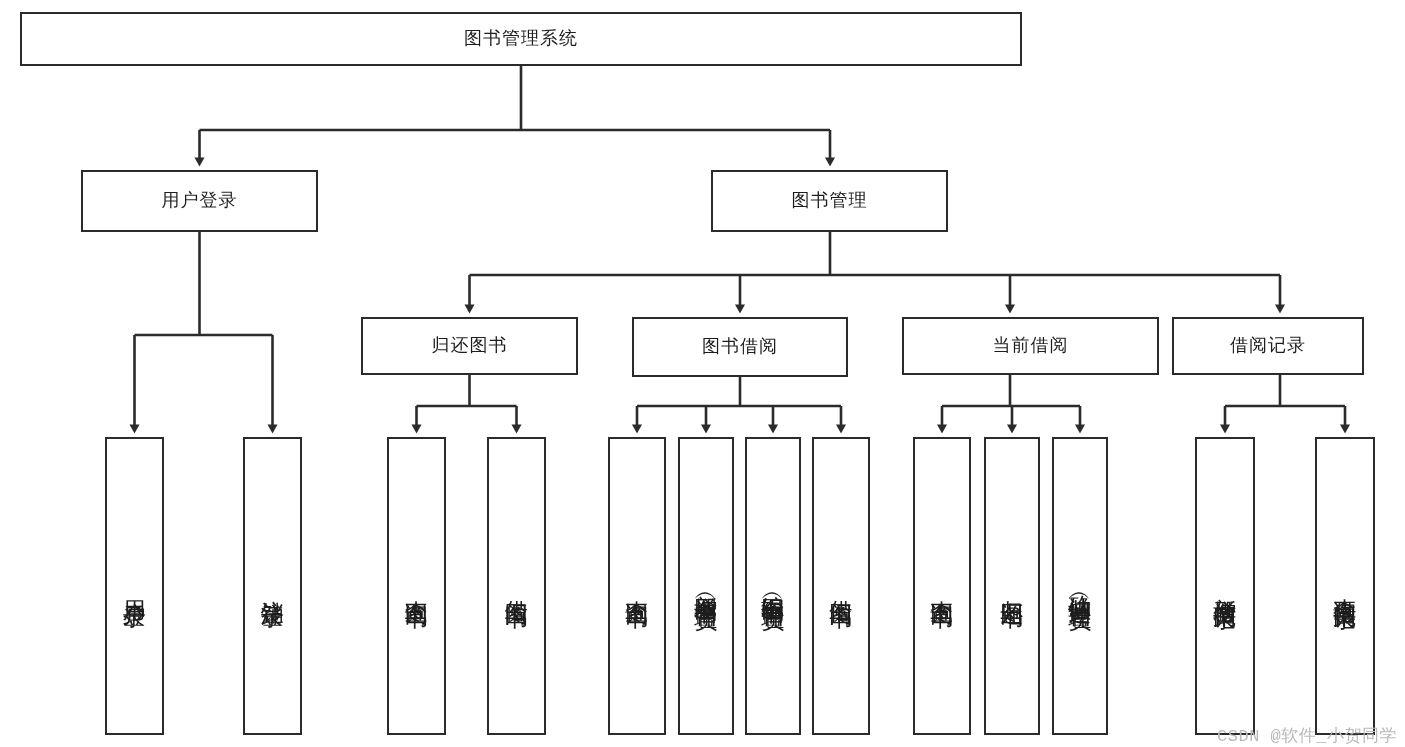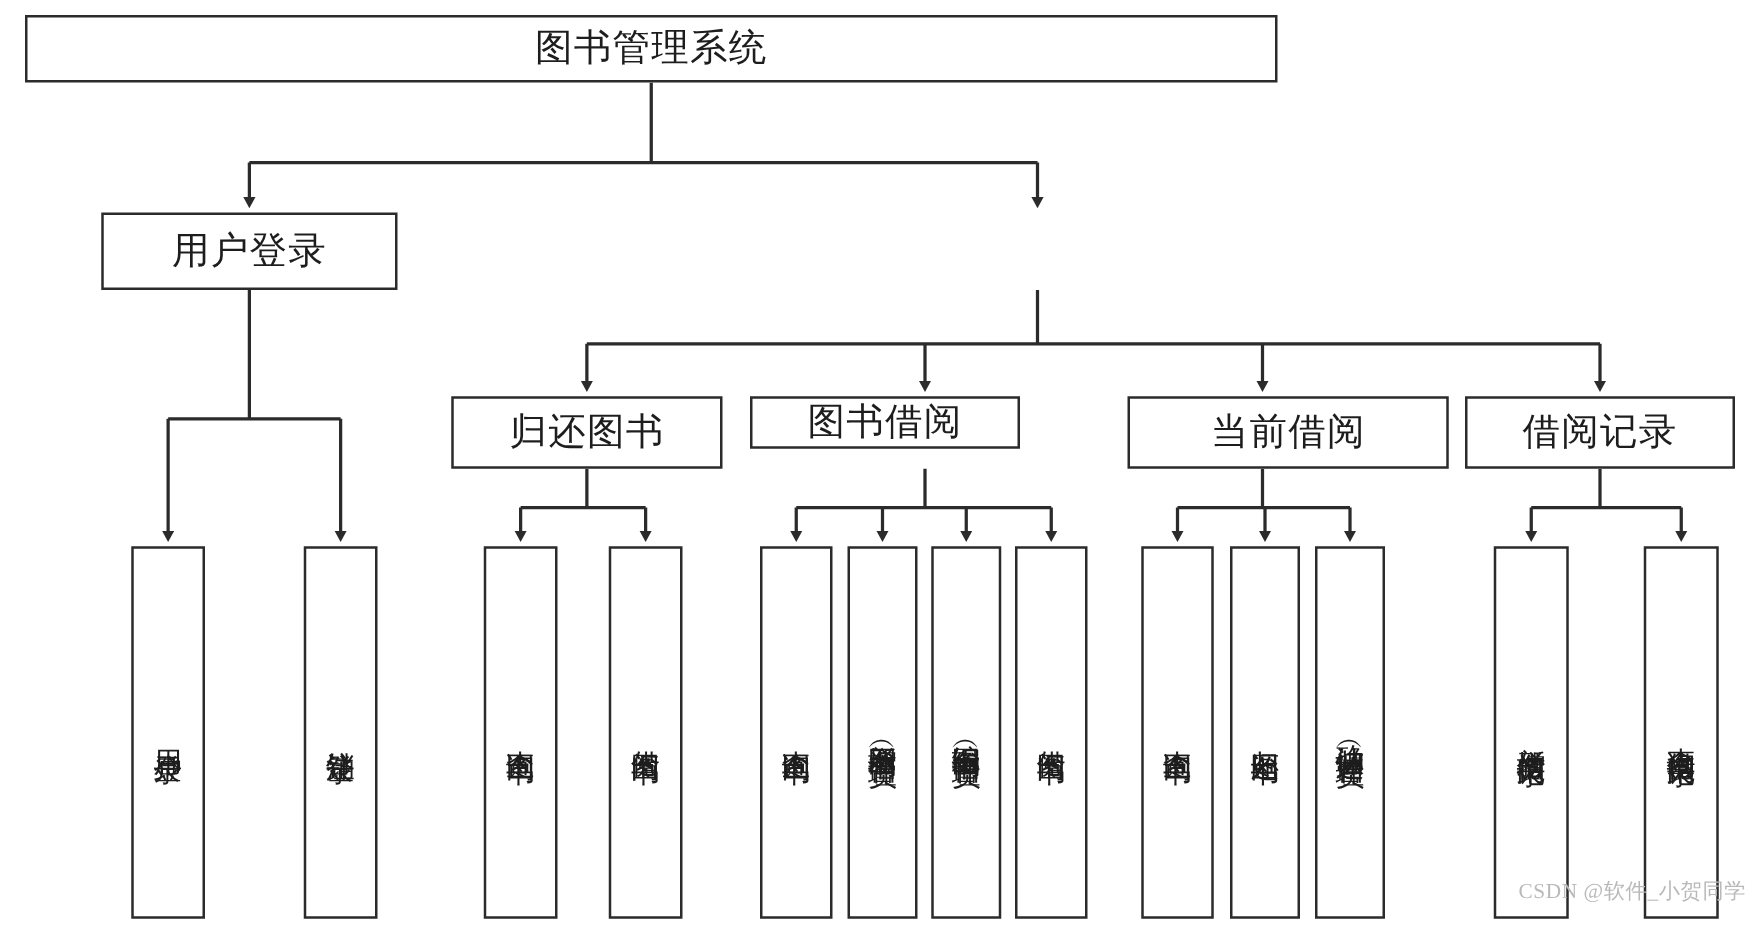--- a/index.html
+++ b/index.html
@@ -25,21 +25,21 @@
     position:absolute;
     box-sizing:border-box;
     background:#ffffff;
     border:2px solid #2b2b2b;
     display:flex;
     align-items:center;
     justify-content:center;
     text-align:center;
   }
   .node.h{
-    font-size:30px;
+    font-size:18px;
     letter-spacing:1px;
     line-height:1.2;
   }
   .node.leaf{
     font-size:23px;
     letter-spacing:0px;
   }
   .node.leaf .vtext{
     writing-mode:vertical-rl;
     text-orientation:upright;
@@ -47,26 +47,26 @@
     letter-spacing:2px;
     display:block;
     max-height:100%;
     padding-top:2px;
     padding-bottom:2px;
     white-space:normal;
   }
   .watermark{
     position:absolute;
     right:8px;
-    bottom:23px;
+    bottom:0;
     font-size:17px;
     color:#b9b9b9;
     letter-spacing:0.5px;
     white-space:nowrap;
-    font-family:Liberation Serif, serif;
+    font-family:Liberation Mono, monospace;
   }
 </style>
 </head>
 <body>
 
 <div id="canvas">
 
   <svg class="edges" viewBox="0 0 1405 747">
     <defs>
       <marker id="arrow" markerWidth="11" markerHeight="11" refX="4.6" refY="5" orient="auto" markerUnits="userSpaceOnUse">
@@ -117,31 +117,34 @@
     </g>
   </svg>
 
   <div class="node h" style="left:20px;top:12px;width:1002px;height:54px;">
     <span>图书管理系统</span>
   </div>
 
   <div class="node h" style="left:81px;top:170px;width:237px;height:62px;">
     <span>用户登录</span>
   </div>
+  <div class="node h" style="left:711px;top:170px;width:237px;height:62px;">
+    <span>图书管理</span>
+  </div>
 
   <div class="node h" style="left:361px;top:317px;width:217px;height:58px;">
     <span>归还图书</span>
   </div>
-  <div class="node h" style="left:600px;top:317px;width:216px;height:42px;font-family:Liberation Serif, serif;">
+  <div class="node h" style="left:632px;top:317px;width:216px;height:60px;font-family:Liberation Serif, serif;">
     <span>图书借阅</span>
   </div>
   <div class="node h" style="left:902px;top:317px;width:257px;height:58px;">
     <span>当前借阅</span>
   </div>
-  <div class="node h" style="left:1172px;top:317px;width:216px;height:58px;">
+  <div class="node h" style="left:1172px;top:317px;width:192px;height:58px;">
     <span>借阅记录</span>
   </div>
 
   <div class="node leaf" style="left:105px;top:437px;width:59px;height:298px;">
     <span class="vtext">用户登录</span>
   </div>
   <div class="node leaf" style="left:243px;top:437px;width:59px;height:298px;">
     <span class="vtext">注销登录</span>
   </div>
 

